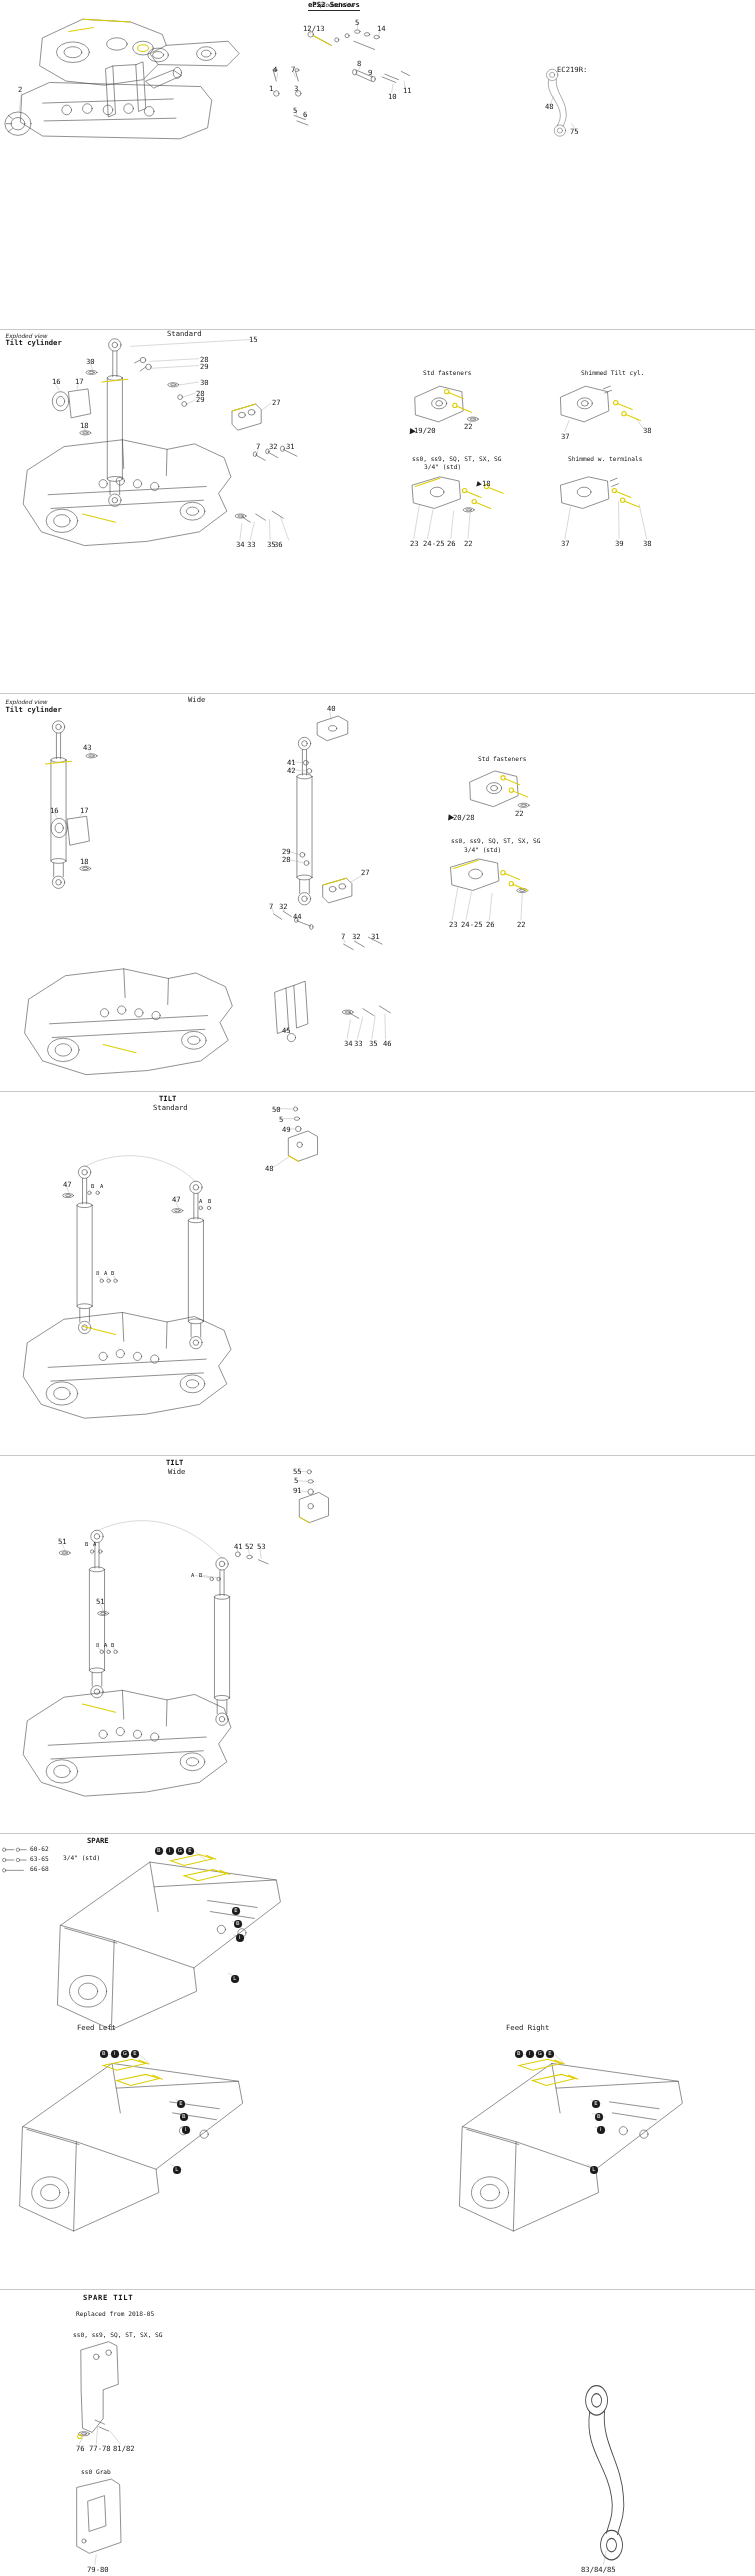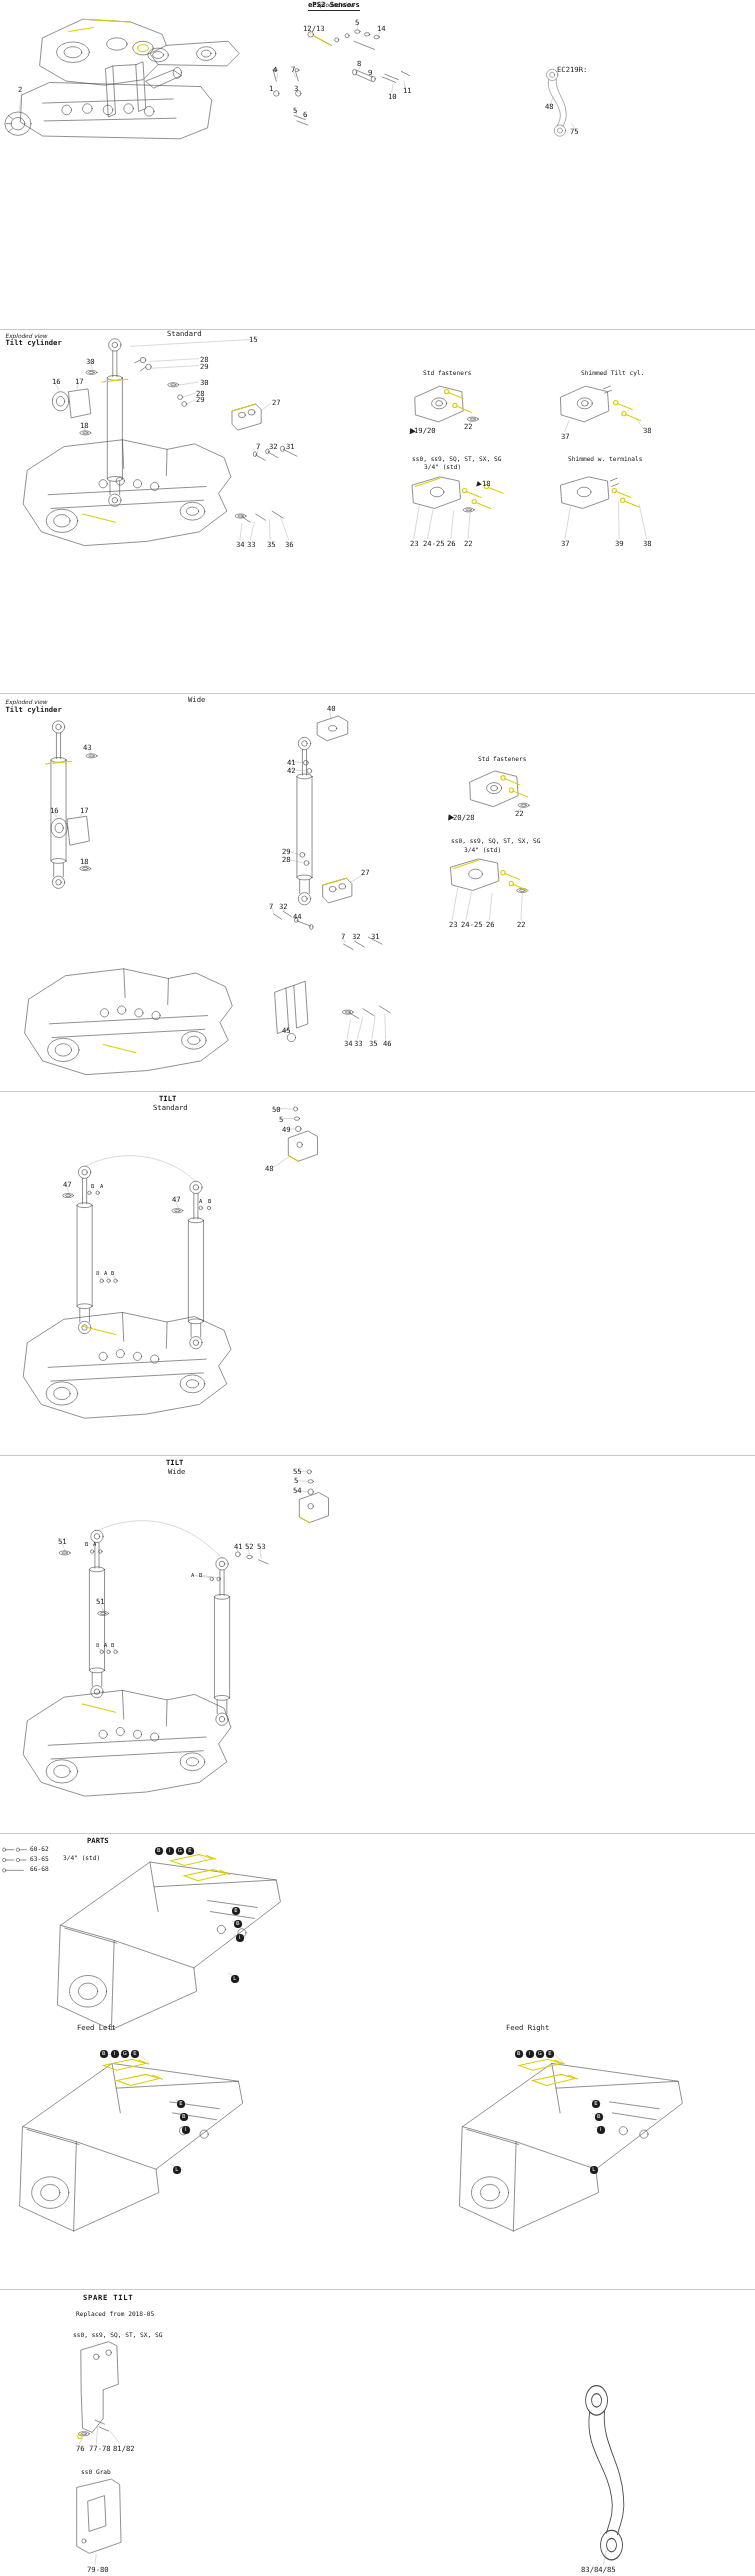--- a/index.html
+++ b/index.html
@@ -421,21 +421,21 @@
 <span class="pl" style="left:52px;top:378px">16</span>
 <span class="pl" style="left:75px;top:378px">17</span>
 <span class="pl" style="left:80px;top:422px">18</span>
 <span class="pl" style="left:272px;top:399px">27</span>
 <span class="pl" style="left:256px;top:443px">7</span>
 <span class="pl" style="left:269px;top:443px">32</span>
 <span class="pl" style="left:286px;top:443px">31</span>
 <span class="pl" style="left:236px;top:541px">34</span>
 <span class="pl" style="left:247px;top:541px">33</span>
 <span class="pl" style="left:267px;top:541px">35</span>
-<span class="pl" style="left:285px;top:541px">36</span>
+<span class="pl" style="left:274px;top:541px">36</span>
 <span class="pl p9" style="left:423px;top:370px">Std fasteners</span>
 <span class="pl" style="left:414px;top:427px">19/20</span>
 <span class="pl" style="left:464px;top:423px">22</span>
 <span class="pl p9" style="left:581px;top:370px">Shimmed Tilt cyl.</span>
 <span class="pl" style="left:561px;top:433px">37</span>
 <span class="pl" style="left:643px;top:427px">38</span>
 <span class="pl p9" style="left:412px;top:456px">ss0, ss9, SQ, ST, SX, SG</span>
 <span class="pl p9" style="left:424px;top:464px">3/4" (std)</span>
 <span class="pl" style="left:482px;top:480px">18</span>
 <span class="pl" style="left:410px;top:540px">23</span>
@@ -494,35 +494,35 @@
 <span class="pl sm" style="left:199px;top:1198px">A</span>
 <span class="pl sm" style="left:208px;top:1198px">B</span>
 <span class="pl sm" style="left:96px;top:1270px">8</span>
 <span class="pl sm" style="left:104px;top:1270px">A</span>
 <span class="pl sm" style="left:111px;top:1270px">B</span>
 
 <span class="pl ttl" style="left:166px;top:1459px">TILT</span>
 <span class="pl" style="left:168px;top:1468px">Wide</span>
 <span class="pl" style="left:293px;top:1468px">55</span>
 <span class="pl" style="left:294px;top:1477px">5</span>
-<span class="pl" style="left:293px;top:1487px">54</span>
+<span class="pl" style="left:293px;top:1487px">91</span>
 <span class="pl" style="left:58px;top:1538px">51</span>
 <span class="pl sm" style="left:85px;top:1541px">B</span>
 <span class="pl sm" style="left:93px;top:1541px">A</span>
 <span class="pl" style="left:234px;top:1543px">41</span>
 <span class="pl" style="left:245px;top:1543px">52</span>
 <span class="pl" style="left:257px;top:1543px">53</span>
 <span class="pl" style="left:96px;top:1598px">51</span>
 <span class="pl sm" style="left:191px;top:1572px">A</span>
 <span class="pl sm" style="left:199px;top:1572px">B</span>
 <span class="pl sm" style="left:96px;top:1642px">8</span>
 <span class="pl sm" style="left:104px;top:1642px">A</span>
 <span class="pl sm" style="left:111px;top:1642px">B</span>
 
-<span class="pl ttl" style="left:87px;top:1837px">PARTS</span>
+<span class="pl ttl" style="left:87px;top:1837px">SPARE</span>
 <span class="pl p9" style="left:30px;top:1846px">60-62</span>
 <span class="pl p9" style="left:30px;top:1856px">63-65</span>
 <span class="pl p9" style="left:30px;top:1866px">66-68</span>
 <span class="pl p9" style="left:63px;top:1855px">3/4" (std)</span>
 <span class="pl" style="left:77px;top:2024px">Feed Left</span>
 <span class="pl" style="left:506px;top:2024px">Feed Right</span>
 <span class="cl" style="left:155px;top:1847px">B</span>
 <span class="cl" style="left:166px;top:1847px">I</span>
 <span class="cl" style="left:176px;top:1847px">G</span>
 <span class="cl" style="left:186px;top:1847px">E</span>

